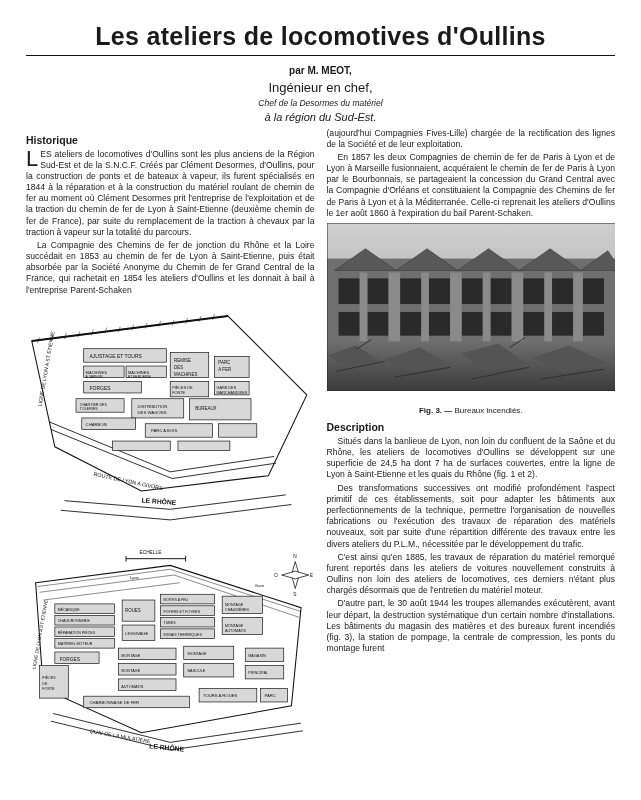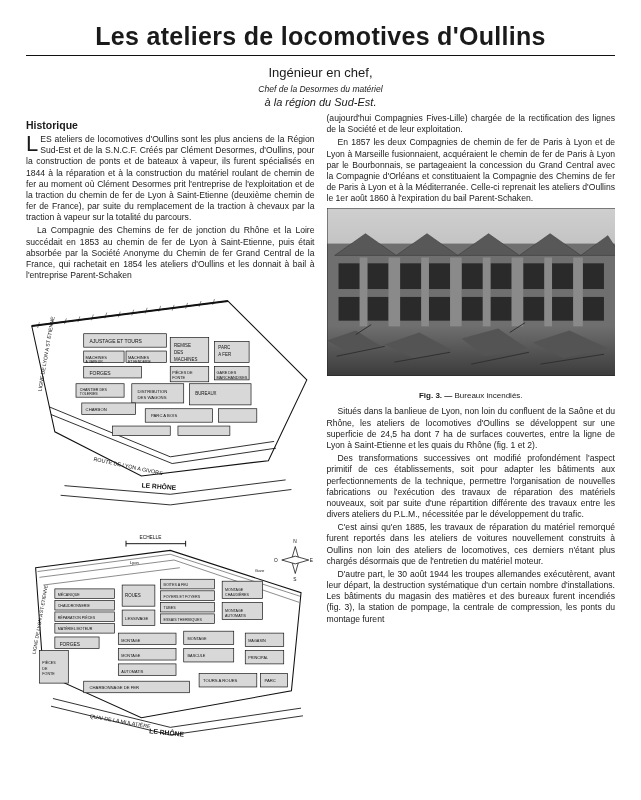--- a/index.html
+++ b/index.html
@@ -68,20 +68,21 @@
 </style>
 </head>
 <body>
 
 <div class="page">
 
   <div class="title">Les ateliers de locomotives d'Oullins</div>
   <div class="rule"></div>
 
   <div class="byline">
+    <div class="b1">par M. MEOT,</div>
     <div class="b2">Ingénieur en chef,</div>
     <div class="b3">Chef de la Desormes du matériel</div>
     <div class="b4">à la région du Sud-Est.</div>
   </div>
 
   <div class="cols">
 
     <div class="col">
 
       <h2 class="sec">Historique</h2>
@@ -351,20 +352,21 @@
           </g>
           <rect x="0" y="0" width="300" height="170" fill="none" stroke="#222" stroke-width="1"></rect>
         </svg>
       </div>
 
       <div class="figcap">
         <span class="num">Fig. 3. —</span>
         <span>Bureaux incendiés.</span>
       </div>
 
+      <h2 class="sec">Description</h2>
 
       <p class="body ind">Situés dans la banlieue de Lyon, non loin du confluent de la Saône et du Rhône, les ateliers de locomotives d'Oullins se développent sur une superficie de 24,5 ha dont 7 ha de surfaces couvertes, entre la ligne de Lyon à Saint-Etienne et les quais du Rhône (fig. 1 et 2).</p>
       <p class="body ind">Des transformations successives ont modifié profondément l'aspect primitif de ces établissements, soit pour adapter les bâtiments aux perfectionnements de la technique, permettre l'organisation de nouvelles fabrications ou l'exécution des travaux de réparation des matériels nouveaux, soit par suite d'une répartition différente des travaux entre les divers ateliers du P.L.M., nécessitée par le développement du trafic.</p>
       <p class="body ind">C'est ainsi qu'en 1885, les travaux de réparation du matériel remorqué furent reportés dans les ateliers de voitures nouvellement construits à Oullins non loin des ateliers de locomotives, ces derniers n'étant plus chargés désormais que de l'entretien du matériel moteur.</p>
       <p class="body ind">D'autre part, le 30 août 1944 les troupes allemandes exécutèrent, avant leur départ, la destruction systématique d'un certain nombre d'installations. Les bâtiments du magasin des matières et des bureaux furent incendiés (fig. 3), la station de pompage, la centrale de compression, les ponts du montage furent</p>
     </div>
   </div>
 </div>
 
 </body></html>

